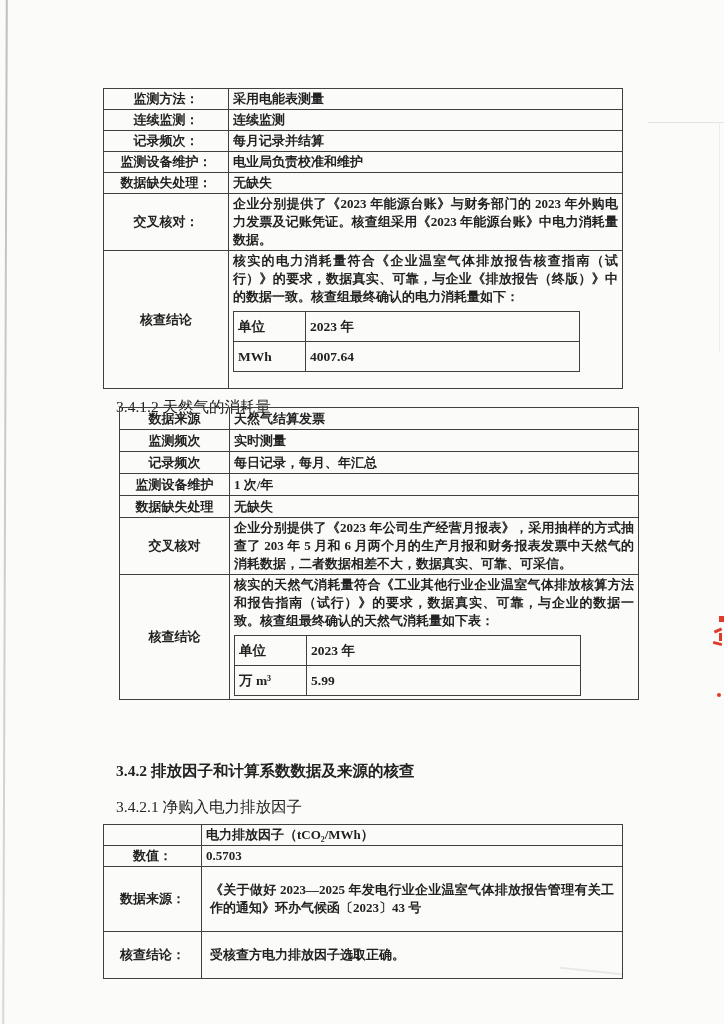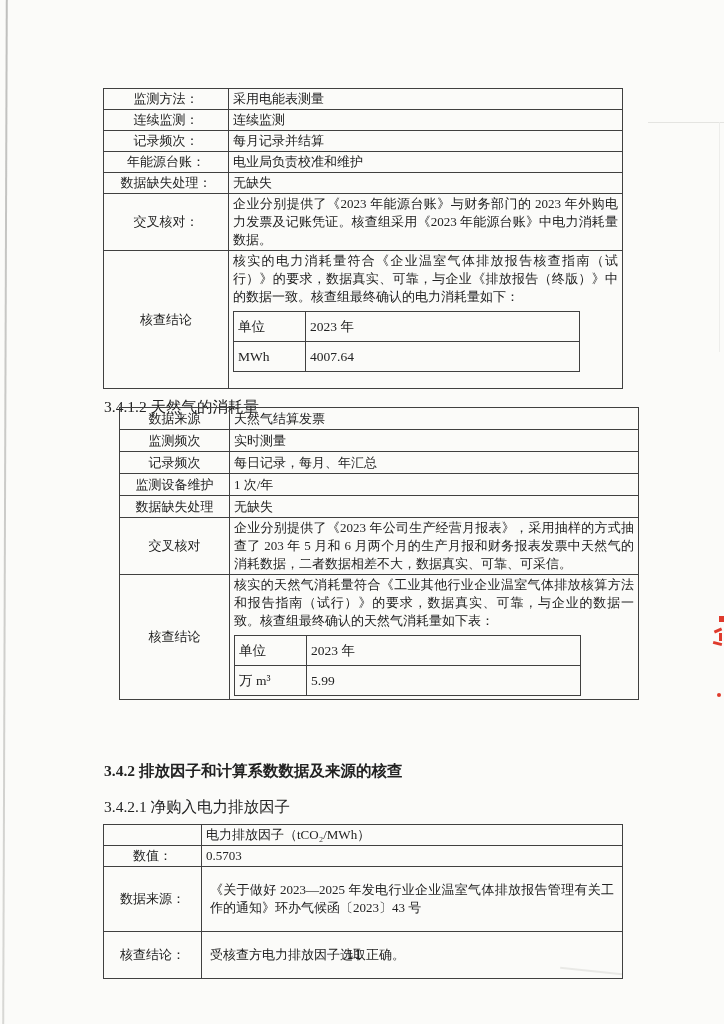--- a/index.html
+++ b/index.html
@@ -43,20 +43,21 @@
     width:519px;
     table-layout:fixed;
     background:transparent;
   }
   table.doc td {
     border:1px solid #404040;
     font-size:13px;
     line-height:18px;
     padding:1px 4px;
     overflow:hidden;
+    font-weight:bold;
   }
   td.lbl { text-align:center; vertical-align:middle; }
   td.val { vertical-align:middle; }
   td.val-para { text-align:justify; vertical-align:top; padding:2px 8px 3px 8px; }
 
   .t1 { position:absolute; left:103px; top:88px; }
   .t1 tr.simple td { height:17px; }
   .t2 { position:absolute; left:103px; top:407px;margin-left:16px; }
   .t2 tr.simple td { height:19px; }
   .t3 { position:absolute; left:103px; top:824px; }
@@ -74,21 +75,21 @@
     border:1px solid #404040;
     font-size:13.5px;
     height:29px;
     vertical-align:middle;
     padding:0 4px;
   }
   .t1 .inner-wrap { padding-bottom:14px; }
 
   
   .heading {
-    position:absolute; left:104px; width:540px;
+    position:absolute; left:116px; width:540px;
     font-size:15.5px; line-height:19px;
     white-space:nowrap;
   }
   .h-3412 { top:397px; }
   .h-342  { top:761px; font-weight:bold; }
   .h-3421 { top:797px; }
 
   .page-number {
     position:absolute; left:0; top:948px; width:709px;
     text-align:center; font-size:12px;
@@ -122,21 +123,21 @@
   </tr>
   <tr class="simple">
     <td class="lbl">连续监测：</td>
     <td class="val">连续监测</td>
   </tr>
   <tr class="simple">
     <td class="lbl">记录频次：</td>
     <td class="val">每月记录并结算</td>
   </tr>
   <tr class="simple">
-    <td class="lbl">年能源台账：</td>
+    <td class="lbl">监测设备维护：</td>
     <td class="val">电业局负责校准和维护</td>
   </tr>
   <tr class="simple">
     <td class="lbl">数据缺失处理：</td>
     <td class="val">无缺失</td>
   </tr>
   <tr>
     <td class="lbl">交叉核对：</td>
     <td class="val-para">企业分别提供了《2023 年能源台账》与财务部门的 2023 年外购电力发票及记账凭证。核查组采用《2023 年能源台账》中电力消耗量数据。</td>
   </tr>

